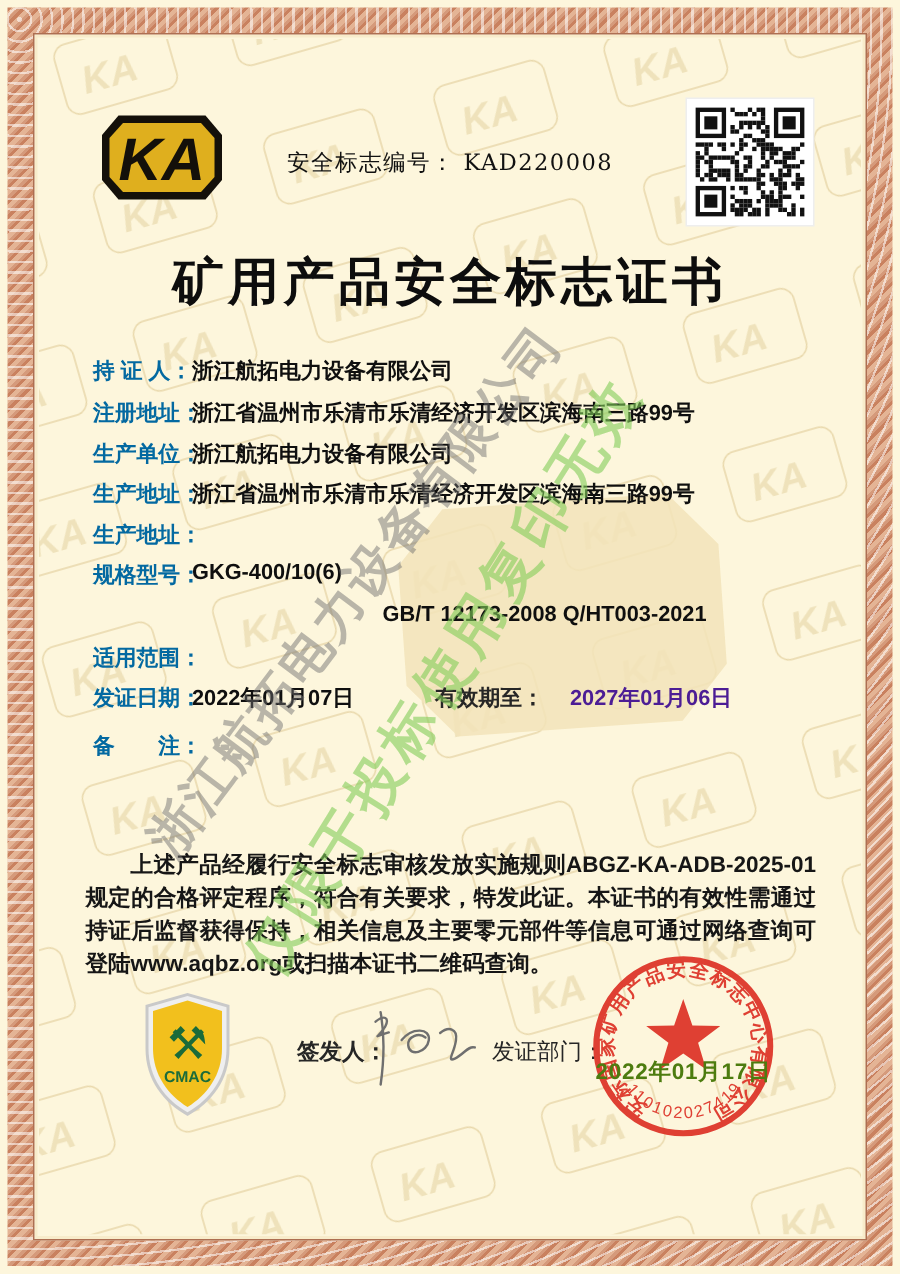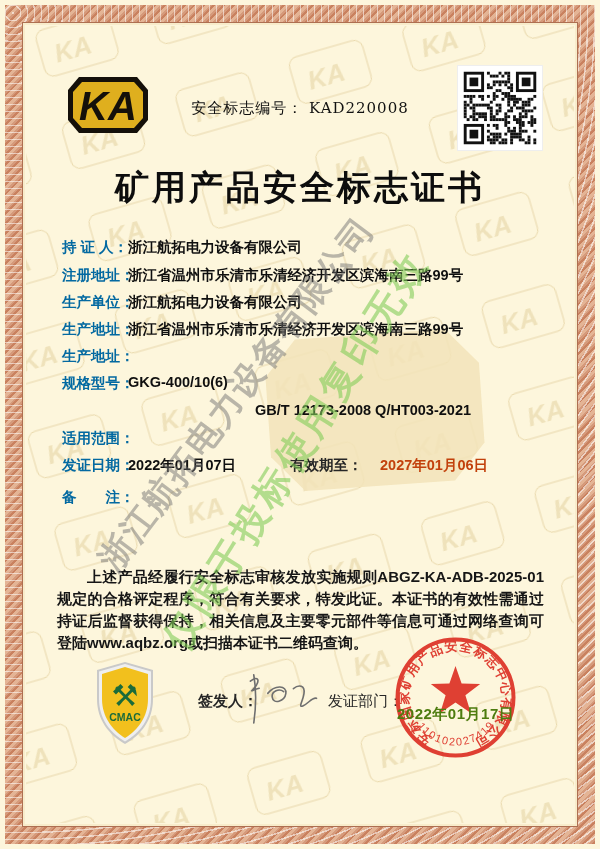--- a/index.html
+++ b/index.html
@@ -22,21 +22,21 @@
     font-family:"DejaVu Serif",serif;font-size:15px;color:#111;letter-spacing:1px;}
   .qr{left:458px;top:66px;width:84px;height:84px;background:#fff;z-index:2;box-shadow:0 0 0 1px #eee;}
   .title{left:0;right:0;top:165px;text-align:center;z-index:2;color:#0d0d0d;
     font-size:34px;font-weight:900;letter-spacing:3px;}
   
   .row{left:62px;width:480px;height:20px;z-index:2;}
   .row .lbl{position:absolute;left:0;top:0;font-size:14.5px;font-weight:bold;color:#0369a1;white-space:nowrap;}
   .row .val{position:absolute;left:66px;top:0;font-size:14.5px;font-weight:bold;color:#0f0f0f;white-space:nowrap;}
   .row.wide .val{left:193px;}
   .row .lbl2{position:absolute;left:228px;top:0;font-size:14.5px;font-weight:bold;color:#262626;}
-  .row .val2{position:absolute;left:318px;top:0;font-size:14.5px;font-weight:bold;color:#c2410c;}
+  .row .val2{position:absolute;left:318px;top:0;font-size:14.5px;font-weight:bold;color:#4c1d95;}
   
   .statement{left:57px;top:566px;width:487px;z-index:2;font-size:15px;font-weight:bold;
     color:#161616;line-height:22px;text-indent:2em;text-align:justify;}
   
   .cmac{left:94px;top:661px;z-index:2;}
   .signer-label{left:198px;top:692px;z-index:2;font-size:15px;font-weight:bold;color:#262626;}
   .signature{left:238px;top:664px;z-index:2;}
   .dept-label{left:328px;top:692px;z-index:2;font-size:15px;font-weight:normal;color:#262626;}
   .seal{left:393px;top:635px;z-index:2;opacity:.93;}
   .seal-date{left:397px;top:705px;z-index:4;font-size:15px;font-weight:bold;color:#4d7c0f;letter-spacing:.5px;}

